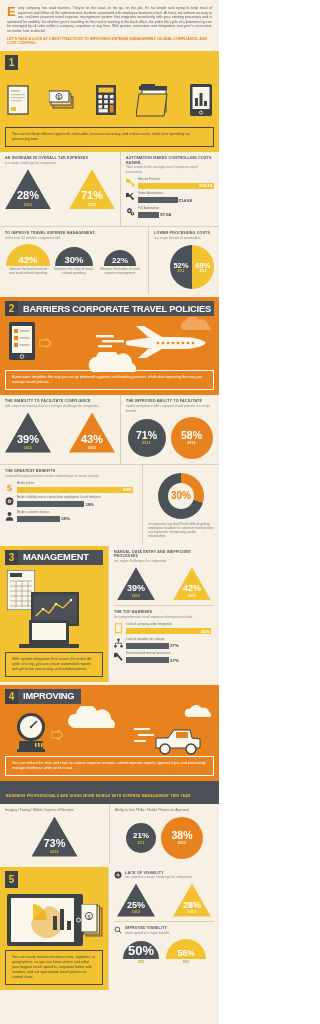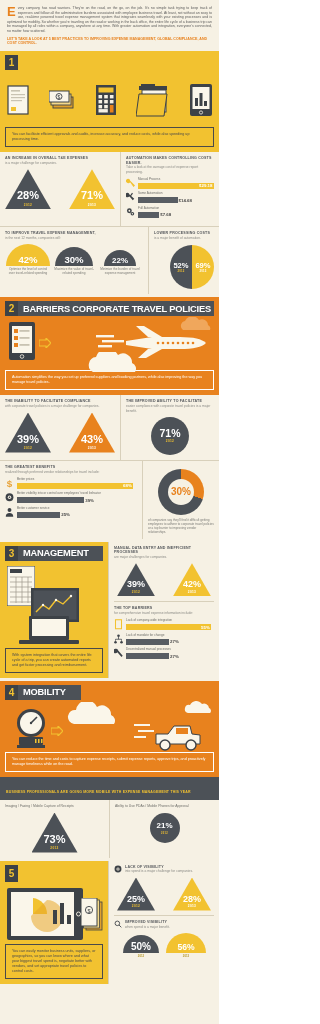--- a/index.html
+++ b/index.html
@@ -377,20 +377,24 @@
           </div>
         </div>
       </div>
       <div class="col bl">
         <div class="lbl">THE IMPROVED ABILITY TO FACILITATE</div>
         <div class="sub">easier compliance with corporate travel policies is a major benefit.</div>
         <div class="cir-row">
           <div class="cir dark" style="width:38px;height:38px;">
             <span class="val">71%</span>
             <span class="yr">2012</span>
+          </div>
+          <div class="cir org" style="width:42px;height:42px;">
+            <span class="val">58%</span>
+            <span class="yr">2013</span>
           </div>
         </div>
       </div>
     </div>
 
     <div class="cols" style="border-top:.7px solid #d8d0bb;">
       <div class="col" style="flex:2;">
         <div class="lbl">THE GREATEST BENEFITS</div>
         <div class="sub">realized through preferred vendor relationships for travel include:</div>
         <div class="bars">
@@ -570,21 +574,21 @@
       </div>
     </div>
   </div>
 
   <div class="divider"></div>
 
   <div class="sec">
     <div class="hero" style="background:#e8821e;padding:4px 5px 5px 5px;">
       <div class="sec-head" style="width:76px;">
         <div class="sec-num">4</div>
-        <div class="sec-title">MOBILITY</div>
+        <div class="sec-title">IMPROVING</div>
       </div>
       <div style="position:relative;height:52px;">
         <span style="position:absolute;left:10px;top:6px;">
           <svg width="32" height="42" viewBox="0 0 32 42">
               <circle cx="16" cy="17" r="14" fill="#3d4247"></circle>
               <circle cx="16" cy="17" r="11" fill="#faf6ea"></circle>
               <path d="M16 17 L22 11" stroke="#3d4247" stroke-width="1.6" fill="none"></path>
               <circle cx="16" cy="17" r="1.2" fill="#3d4247"></circle>
               <rect x="4" y="31" width="24" height="8" rx="1" fill="#3d4247"></rect>
               <rect x="2" y="39" width="28" height="3" fill="#3d4247"></rect>
@@ -639,20 +643,24 @@
             <div class="yr">2012</div>
           </div>
         </div>
       </div>
       <div class="col bl">
         <div class="sub" style="color:#6f6f6a;font-size:3.4px;">Ability to Use PDAs / Mobile Phones for Approval</div>
         <div class="cir-row">
           <div class="cir dark" style="width:30px;height:30px;">
             <span class="val" style="font-size:8px;">21%</span>
             <span class="yr" style="font-size:2.6px;">2012</span>
+          </div>
+          <div class="cir org" style="width:42px;height:42px;">
+            <span class="val">38%</span>
+            <span class="yr">2013</span>
           </div>
         </div>
       </div>
     </div>
   </div>
 
   <div class="divider"></div>
 
   <div class="sec">
     <div class="cols" style="align-items:stretch;">
@@ -721,21 +729,21 @@
               </svg>
           </span>
           <div>
             <div class="lbl">IMPROVED VISIBILITY</div>
             <div class="sub">when spend is a major benefit.</div>
           </div>
         </div>
         <div class="dome-row" style="justify-content:center;gap:6px;">
           <div class="dome-item" style="width:38px;">
             <div class="dome dark" style="width:36px;height:18px;">
-              <span class="val" style="font-size:10px;">50%</span>
+              <span class="val" style="font-size:13px;">50%</span>
             </div>
             <div class="dome-cap" style="color:#b89a2e;font-weight:bold;font-size:2.9px;">2012</div>
           </div>
           <div class="dome-item" style="width:40px;">
             <div class="dome gold" style="width:40px;height:20px;">
               <span class="val" style="font-size:8.6px;">56%</span>
             </div>
             <div class="dome-cap" style="color:#b89a2e;font-weight:bold;font-size:2.9px;">2013</div>
           </div>
         </div>

